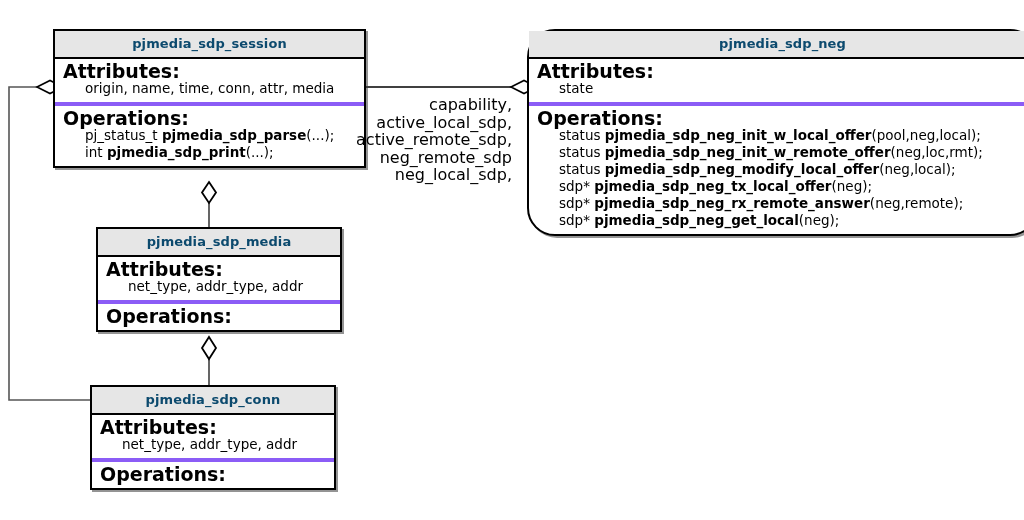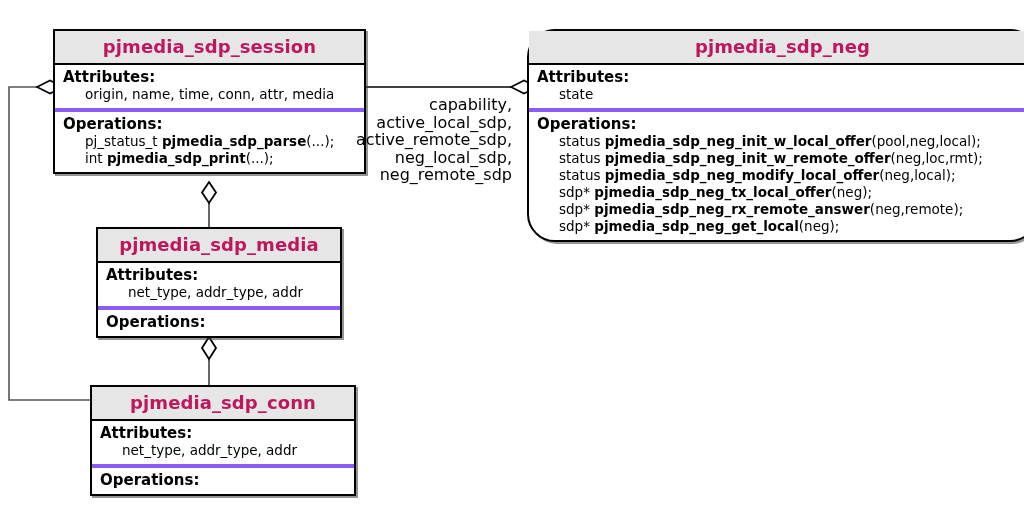--- a/index.html
+++ b/index.html
@@ -31,36 +31,36 @@
     border: 2px solid #000000;
     background: #ffffff;
     box-shadow: 2px 2px 0 rgba(60,60,60,0.55);
   }
   .uml-header {
     box-sizing: border-box;
     background: #e6e6e6;
     border-bottom: 2px solid #000000;
     text-align: center;
     font-weight: bold;
-    font-size: 18px;
-    color: #be185d;
+    font-size: 13px;
+    color: #0c4a6e;
     padding: 5px 4px 6px 4px;
     letter-spacing: 0.1px;
   }
   .uml-compartment {
     box-sizing: border-box;
     padding: 4px 6px 5px 8px;
     color: #000000;
   }
   .uml-compartment + .uml-compartment {
     border-top: 4px solid #8b5cf6;
   }
   .compartment-title {
     font-weight: bold;
-    font-size: 15px;
+    font-size: 19px;
     line-height: 17px;
     display: block;
   }
   .member-line {
     display: block;
     font-size: 13.5px;
     line-height: 17px;
     padding-left: 6px;
     white-space: nowrap;
     margin-left: 16px;
@@ -80,21 +80,21 @@
     color: #000000;
     white-space: nowrap;
   }
   .assoc-label span {
     display: block;
   }
   
   #class-session { left: 53px;  top: 29px;  width: 313px; }
   #class-neg     { left: 527px; top: 29px;  width: 511px; border-radius: 28px; }
   #class-media   { left: 96px;  top: 227px; width: 246px; }
-  #class-conn    { left: 90px;  top: 385px; width: 266px; }
+  #class-conn    { left: 90px;  top: 385px; width: 246px; }
   #assoc-text    { left: 352px; top: 96px;  width: 160px; }
 </style>
 </head>
 <body>
 
 <div id="diagram">
 
   <svg class="connectors" viewBox="0 0 1024 520" xmlns="http://www.w3.org/2000/svg">
 
     <line x1="366" y1="87" x2="511" y2="87" stroke="#000000" stroke-width="1.6"></line>
@@ -153,22 +153,22 @@
       <span class="member-line">
         <span class="ret">  sdp* </span><span class="nm">pjmedia_sdp_neg_get_local</span><span class="args">(neg);</span>
       </span>
     </div>
   </div>
 
   <div class="assoc-label" id="assoc-text">
     <span>capability,</span>
     <span>active_local_sdp,</span>
     <span>active_remote_sdp,</span>
+    <span>neg_remote_sdp</span>
     <span>neg_local_sdp,</span>
-    <span>neg_remote_sdp</span>
   </div>
 
   <div class="uml-class" id="class-media">
     <div class="uml-header">pjmedia_sdp_media</div>
     <div class="uml-compartment">
       <span class="compartment-title">Attributes:</span>
       <span class="member-line">net_type, addr_type, addr</span>
     </div>
     <div class="uml-compartment">
       <span class="compartment-title">Operations:</span>

